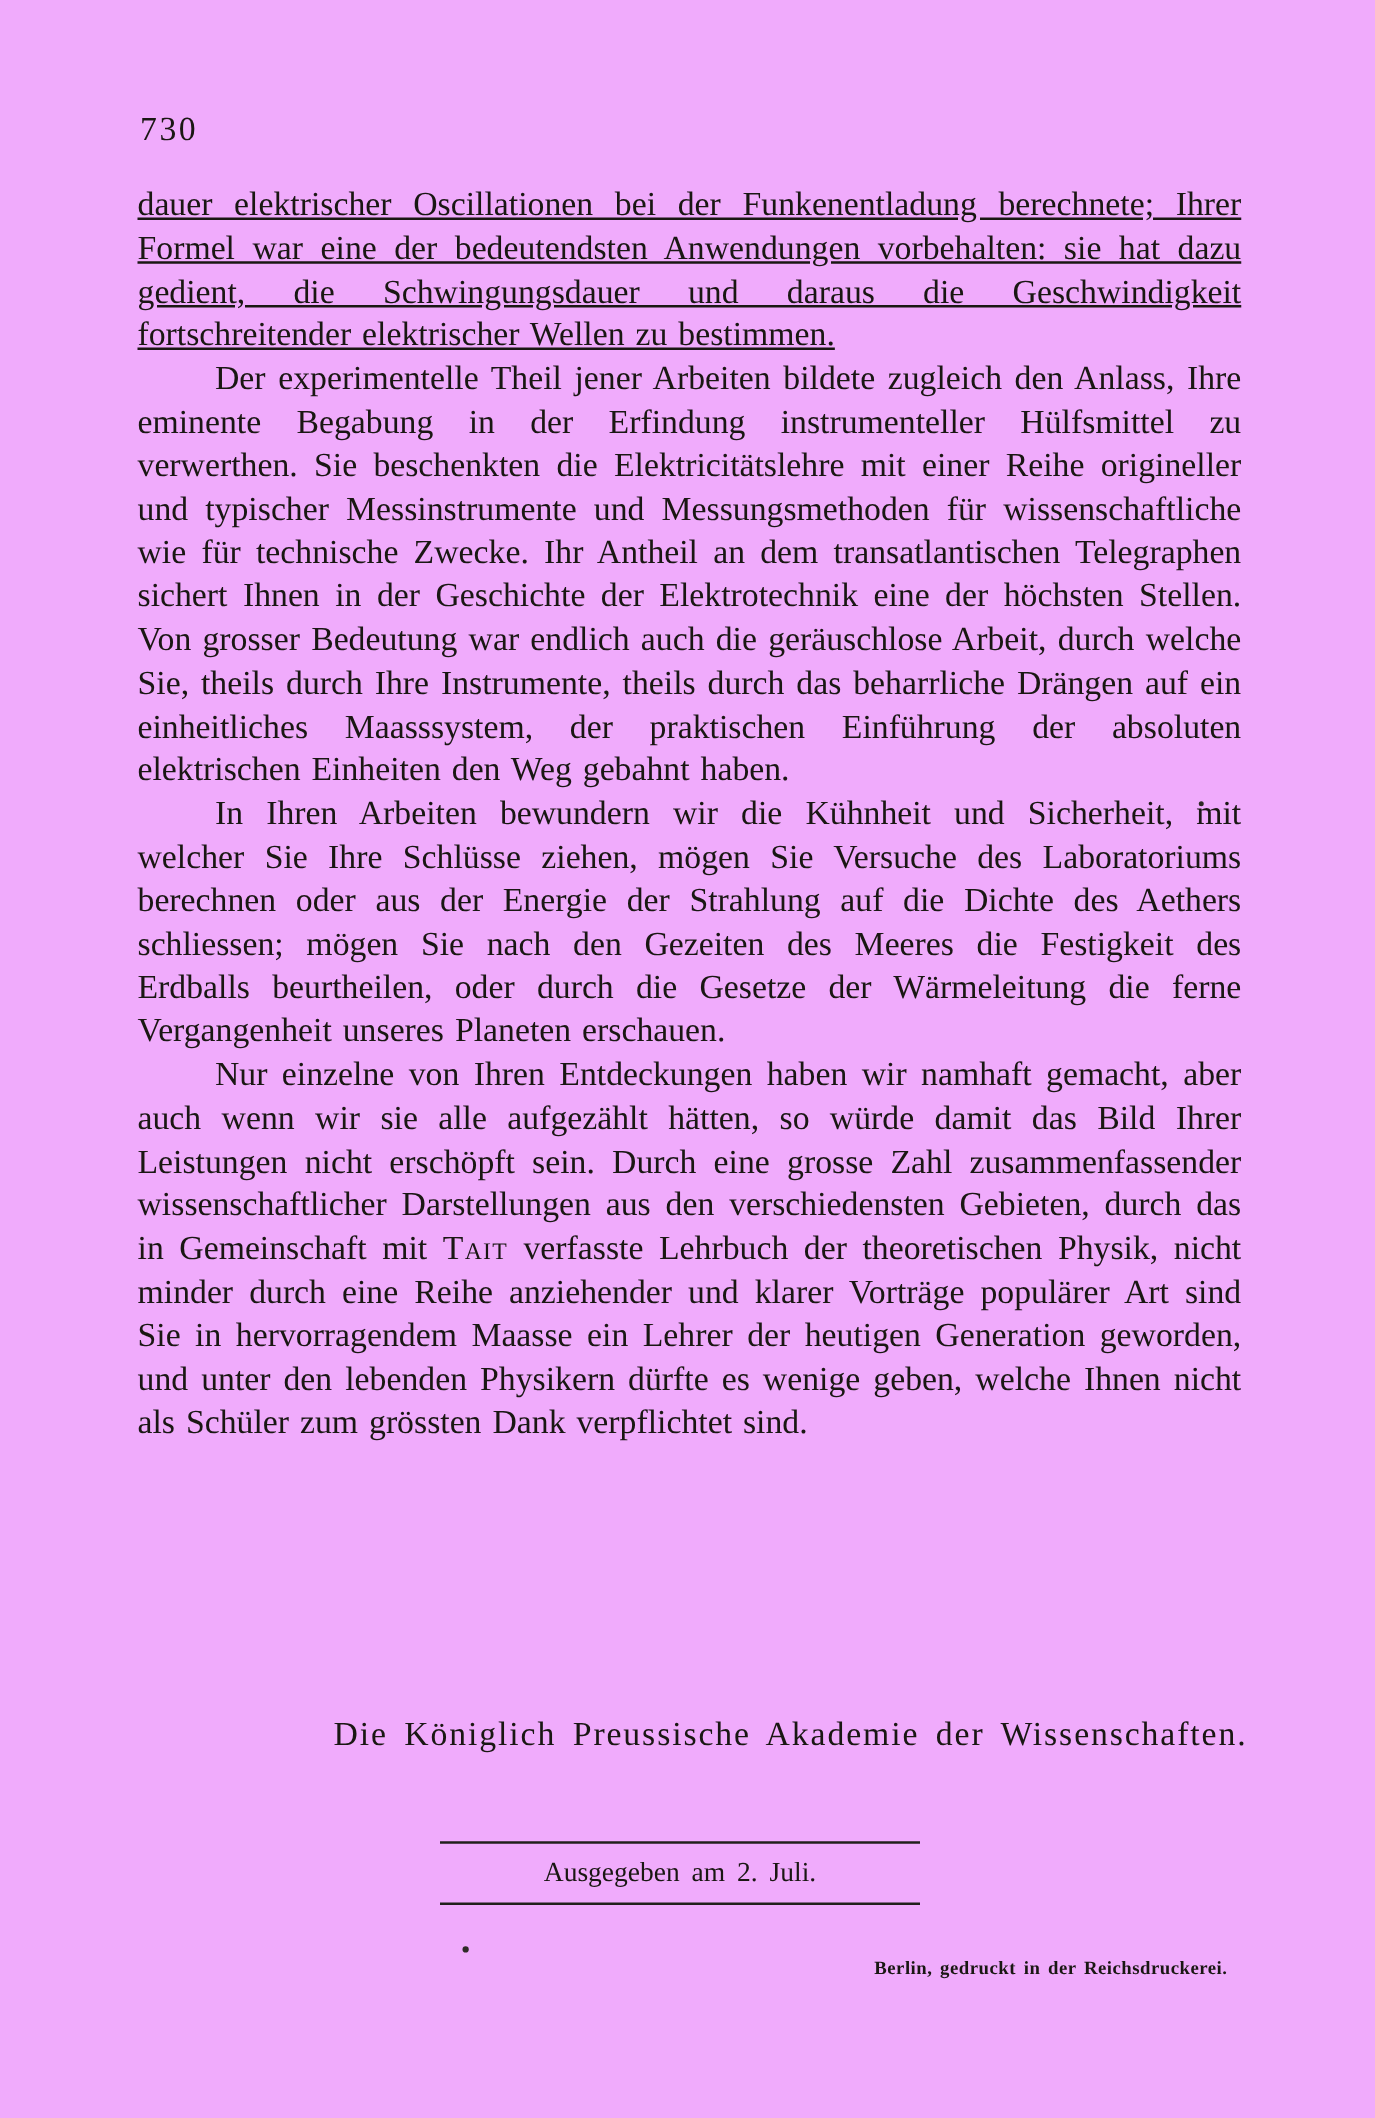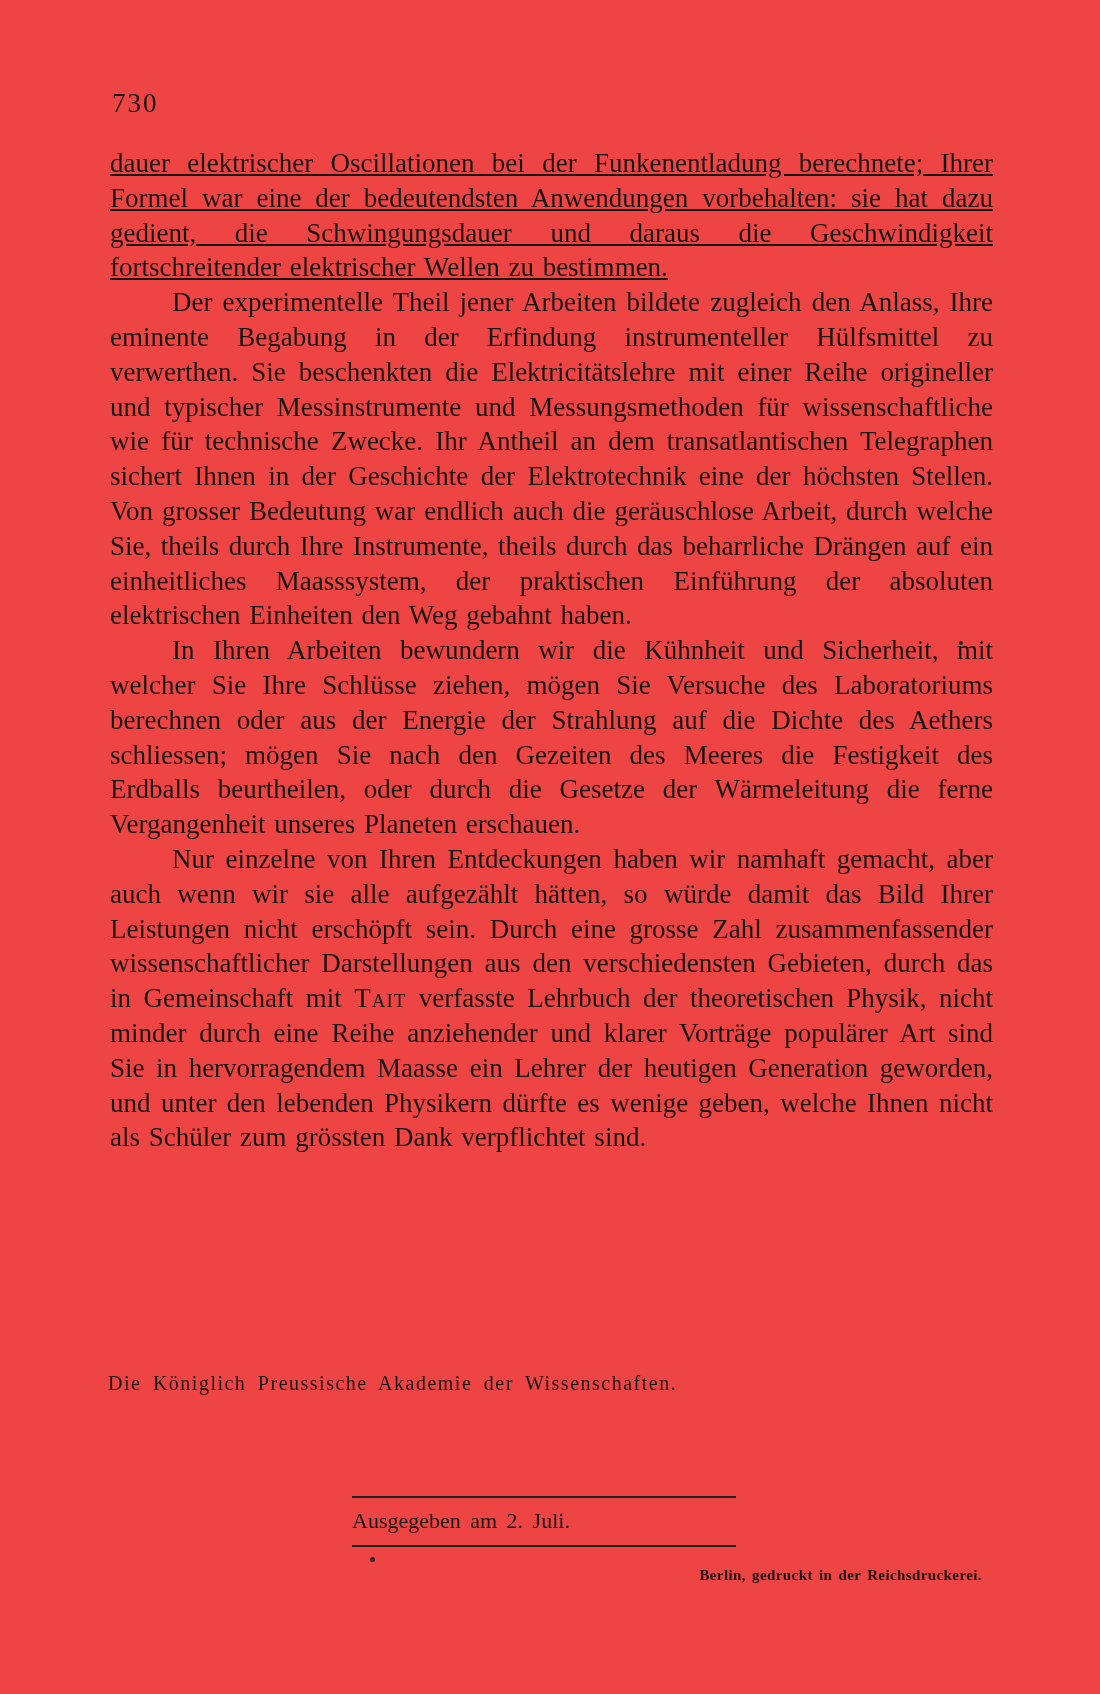--- a/index.html
+++ b/index.html
@@ -5,21 +5,21 @@
   html, body {
     margin: 0;
     padding: 0;
     background: #e8e8e8;
   }
   .page {
     position: relative;
     width: 1100px;
     height: 1694px;
     margin: 0 auto;
-    background: #ef4444;
+    background: #f0abfc;
     color: #1a1713;
     font-family: "Liberation Serif", "DejaVu Serif", serif;
     overflow: hidden;
   }
   .header {
     position: absolute;
     top: 88px;
     left: 110px;
     width: 883px;
     height: 34px;
@@ -60,31 +60,32 @@
   }
   .smallcaps {
     font-variant: small-caps;
     letter-spacing: 1px;
   }
   .signature {
     position: absolute;
     top: 1372px;
     left: 108px;
     width: 890px;
-    font-size: 20px;
+    font-size: 27px;
     letter-spacing: 1.5px;
     word-spacing: 5px;
     white-space: nowrap;
+    text-align: right;
   }
   .colophon {
     position: absolute;
     top: 1473px;
     left: 352px;
     width: 384px;
-    margin-top: 23px;
+    text-align: center;
   }
   .colophon-rule {
     height: 0;
     border-top: 2px solid #22201c;
   }
   .issue-date-line {
     font-size: 22px;
     word-spacing: 4px;
     padding: 10px 0 11px 0;
   }

